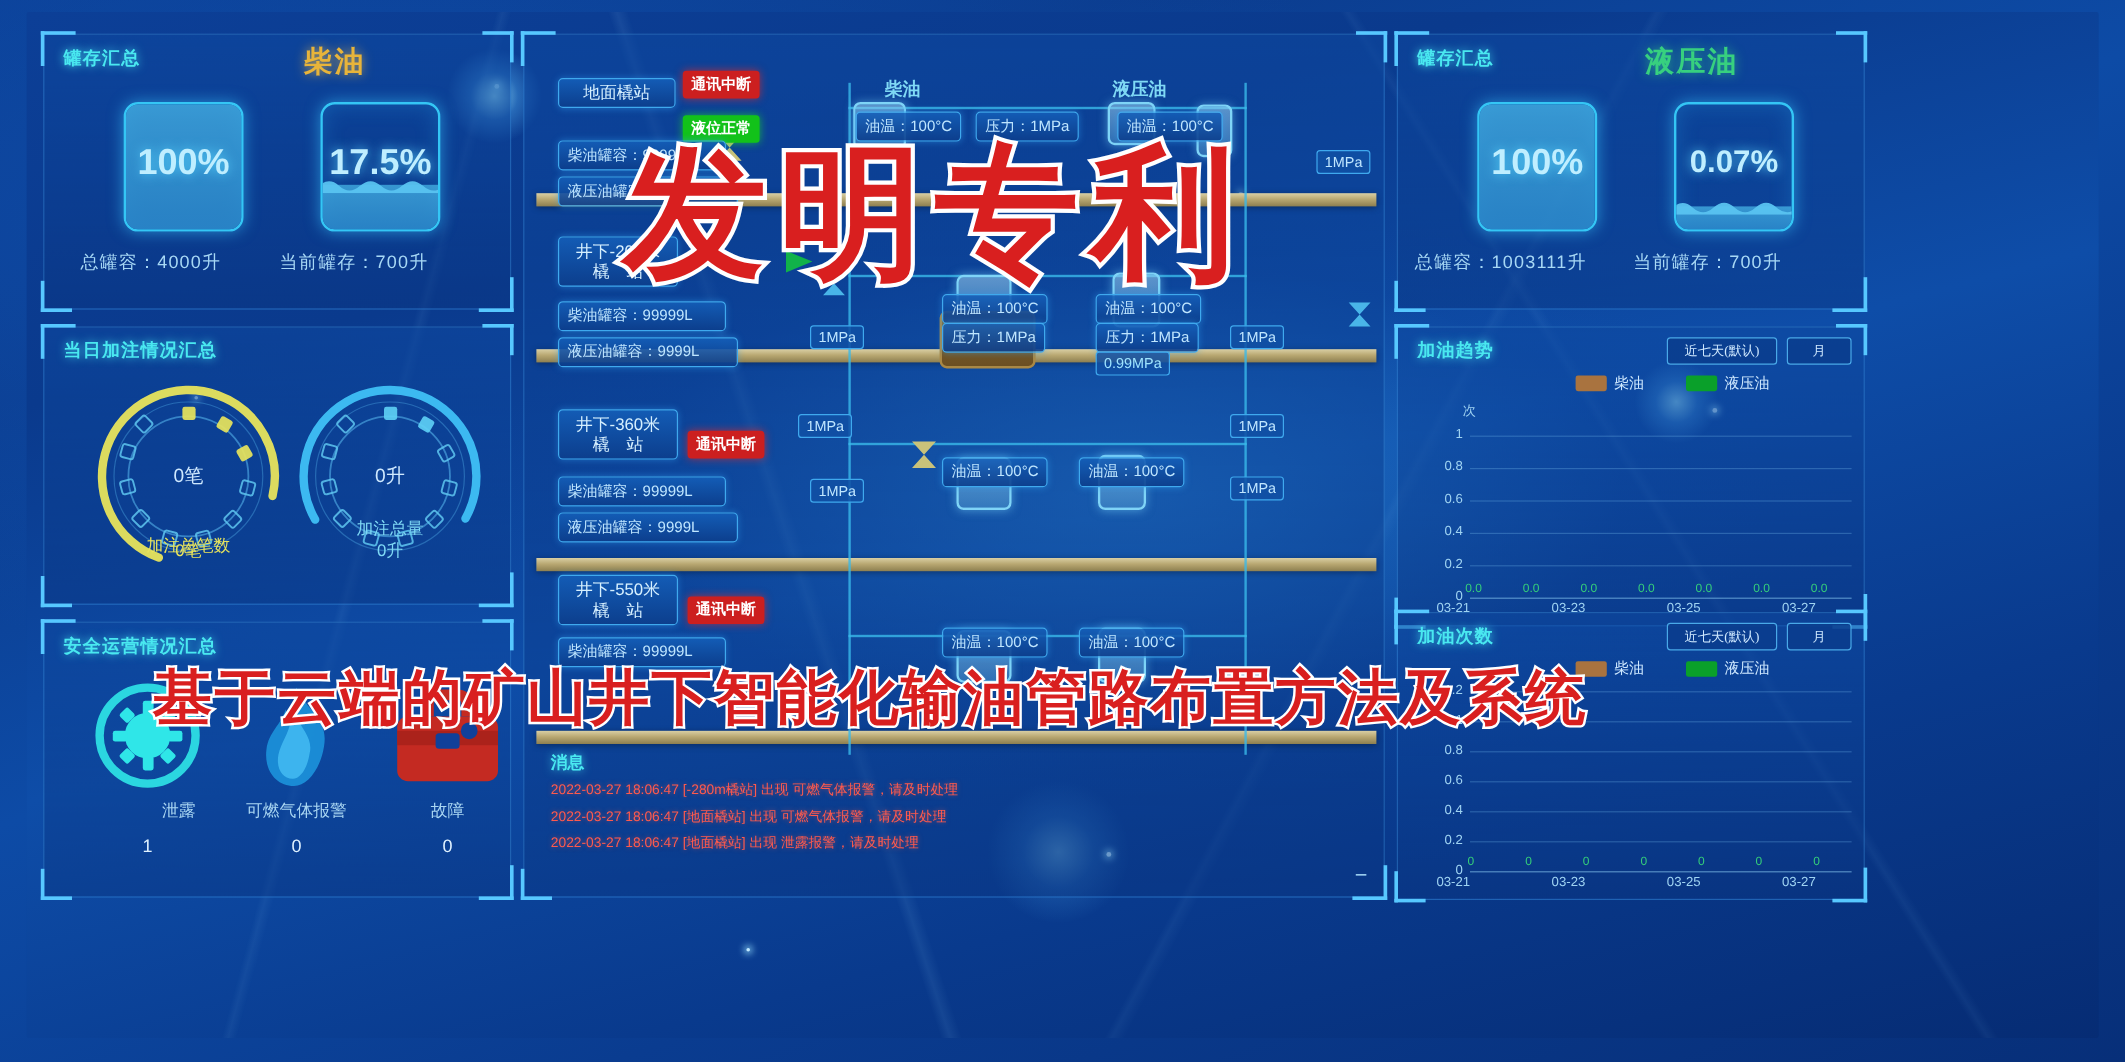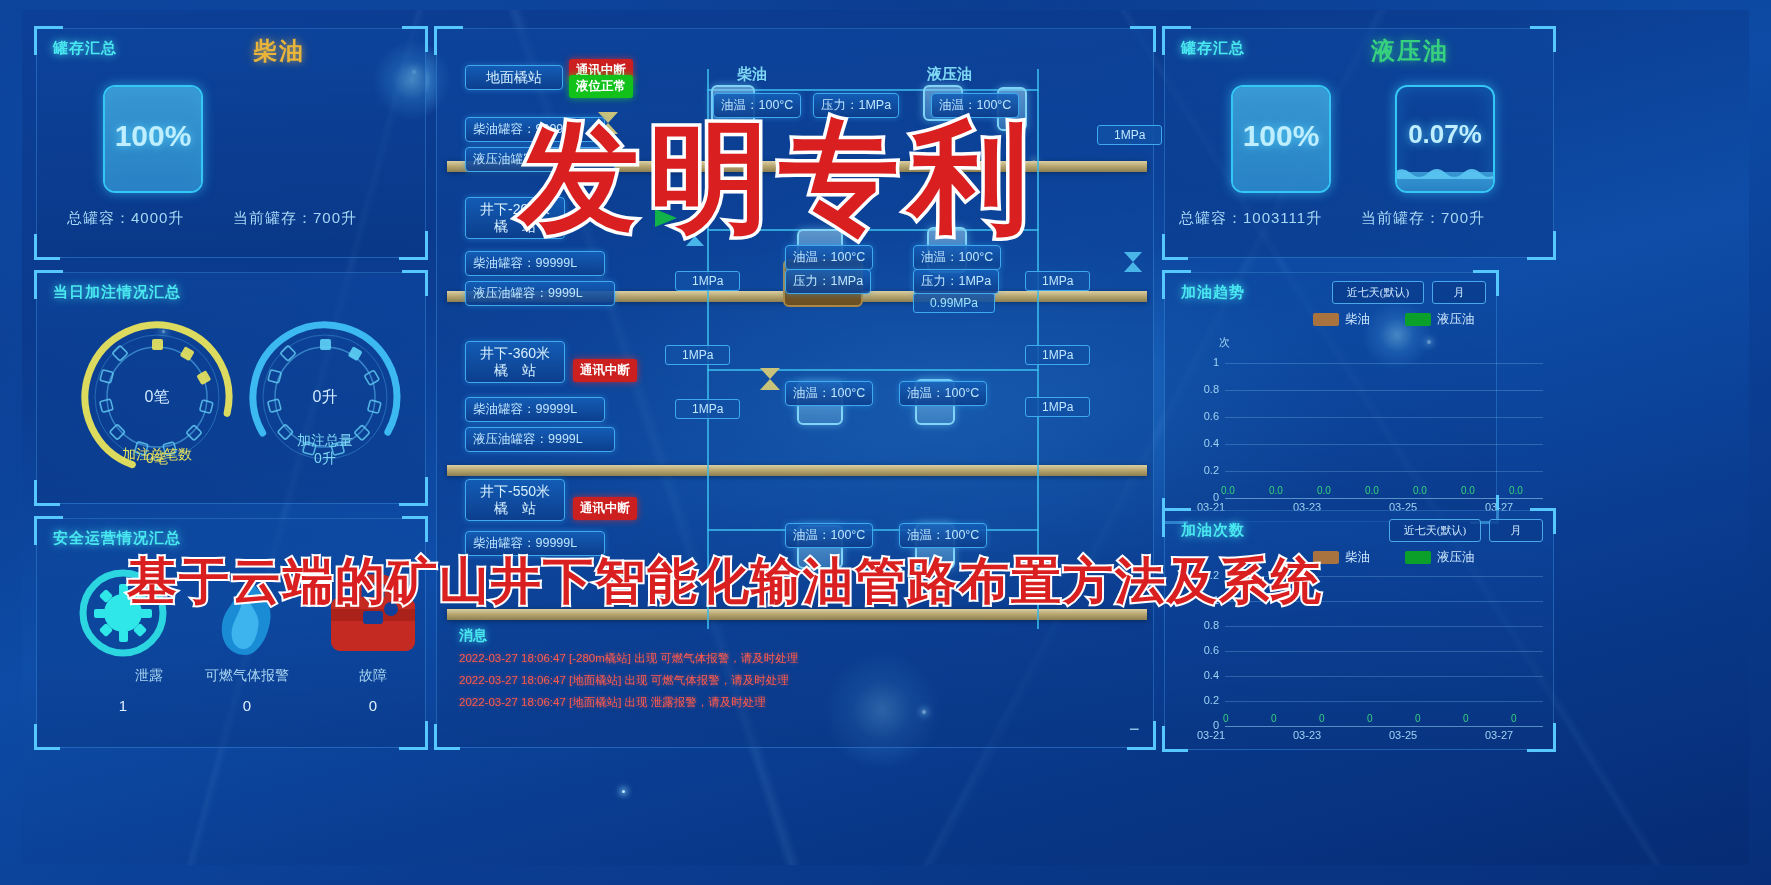--- a/index.html
+++ b/index.html
@@ -80,21 +80,21 @@
   .tag { position:absolute; border:1px solid #3fa9ee; border-radius:4px;
     background:linear-gradient(180deg, rgba(20,95,185,.88), rgba(12,62,140,.90));
     color:#bfe6ff; font-size:12.5px; padding:3px 7px; white-space:nowrap;
     box-shadow:0 0 6px rgba(50,160,240,.45); }
   .tag.big { font-size:14px; font-weight:normal; color:#d6f0ff; text-align:center; line-height:17px;}
   .badge { position:absolute; border-radius:3px; color:#fff; font-size:12.5px;
     font-weight:bold; padding:3px 7px; white-space:nowrap; text-align:center;}
   .badge.red { background:#cc1f1f; box-shadow:0 0 7px rgba(230,40,40,.7); }
   .badge.green { background:#12c21a; box-shadow:0 0 7px rgba(30,220,40,.7); }
   .mpa { position:absolute; border:1px solid #3fa9ee; border-radius:3px;
-    background:rgba(16,80,165,.85); color:#bfe6ff; font-size:12px; padding:2px 16px; white-space:nowrap;}
+    background:rgba(16,80,165,.85); color:#bfe6ff; font-size:12px; padding:2px 6px; white-space:nowrap;}
   .pipe { position:absolute; height:11px;
     background:linear-gradient(180deg,#d9cfa4 0%, #b9a872 45%, #8d7f50 100%);
     box-shadow:0 1px 5px rgba(0,0,0,.35); }
   .vline { position:absolute; background:#39b9ea; opacity:.8; width:2px; }
   .hline { position:absolute; background:#39b9ea; opacity:.8; height:2px; }
   .tank3d { position:absolute; border:2px solid #7fd4f7; border-radius:6px;
     background:linear-gradient(180deg, rgba(160,215,245,.55), rgba(90,165,215,.45));
     box-shadow:0 0 8px rgba(120,210,250,.5); }
   .brown-tank { position:absolute; border-radius:6px;
     background:linear-gradient(180deg,#8c6a32,#6b4f22); border:2px solid #a98845; }
@@ -148,20 +148,28 @@
         <span class="corner-bl"></span>
     <div class="ptitle">罐存汇总</div>
     <div class="pcat" style="right:120px;color:#e8b43a;text-shadow:0 0 9px rgba(235,185,70,.75);">柴油</div>
 
     <div class="tankbox" style="left:66px;top:56px;width:100px;height:108px;">
       <div class="tankfill" style="height:100%;"></div>
       <div class="tankpct" style="top:32px;">100%</div>
     </div>
     <div class="tankcap" style="left:30px;top:180px;">总罐容：4000升</div>
 
+    <div class="tankbox" style="left:230px;top:56px;width:100px;height:108px;">
+      <div class="tankfill" style="height:36%;">
+        <svg class="wave" style="top:-7px;" viewBox="0 0 120 16" preserveAspectRatio="none">
+          <path d="M0,10 Q10,0 20,9 T40,9 T60,9 T80,9 T100,9 T120,9 L120,16 L0,16 Z" fill="rgba(90,195,240,.95)"></path>
+        </svg>
+      </div>
+      <div class="tankpct" style="top:32px;">17.5%</div>
+    </div>
     <div class="tankcap" style="left:196px;top:180px;">当前罐存：700升</div>
   </div>
 
   <div class="panel" style="left:14px;top:262px;width:390px;height:232px;">
     <span class="corner-tr"></span>
         <span class="corner-bl"></span>
     <div class="ptitle">当日加注情况汇总</div>
 
     <div class="gauge" style="left:40px;top:44px;width:160px;height:160px;">
       <svg width="160" height="160" viewBox="0 0 160 160">
@@ -303,21 +311,21 @@
     </svg>
     <svg style="position:absolute;left:686px;top:222px;" width="20" height="22" viewBox="0 0 22 24">
       <path d="M1,1 L21,1 L11,12 Z M1,23 L21,23 L11,12 Z" fill="#49b5e8"></path>
     </svg>
     <svg style="position:absolute;left:216px;top:178px;" width="26" height="22" viewBox="0 0 26 22">
       <path d="M2,2 L24,11 L2,20 Z" fill="#11b24a"></path>
     </svg>
 
     <div class="tag big" style="left:28px;top:36px;width:98px;">地面橇站</div>
     <div class="badge red" style="left:132px;top:30px;">通讯中断</div>
-    <div class="badge green" style="left:132px;top:46px;">液位正常</div>
+    <div class="badge green" style="left:132px;top:67px;">液位正常</div>
     <div class="tag" style="left:28px;top:88px;width:140px;">柴油罐容：99999L</div>
     <div class="tag" style="left:28px;top:118px;width:150px;">液压油罐容：9999L</div>
 
     <div class="tag big" style="left:28px;top:168px;width:100px;white-space:pre-line;">井下-200米
 橇　站</div>
     <div class="tag" style="left:28px;top:222px;width:140px;">柴油罐容：99999L</div>
     <div class="tag" style="left:28px;top:252px;width:150px;">液压油罐容：9999L</div>
 
     <div class="tag big" style="left:28px;top:312px;width:100px;white-space:pre-line;">井下-360米
 橇　站</div>
@@ -376,21 +384,21 @@
       <div class="tankfill" style="height:18%;">
         <svg class="wave" style="top:-7px;" viewBox="0 0 120 16" preserveAspectRatio="none">
           <path d="M0,10 Q10,0 20,9 T40,9 T60,9 T80,9 T100,9 T120,9 L120,16 L0,16 Z" fill="rgba(90,195,240,.95)"></path>
         </svg>
       </div>
       <div class="tankpct" style="top:32px;font-size:26px;">0.07%</div>
     </div>
     <div class="tankcap" style="left:196px;top:180px;">当前罐存：700升</div>
   </div>
 
-  <div class="panel" style="left:1142px;top:262px;width:333px;height:250px;">
+  <div class="panel" style="left:1142px;top:262px;width:390px;height:250px;">
     <span class="corner-tr"></span>
         <span class="corner-bl"></span>
     <div class="ptitle">加油趋势</div>
 
     <div class="selbtn" style="right:72px;top:8px;width:92px;">近七天(默认)</div>
     <div class="selbtn" style="right:10px;top:8px;width:54px;">月</div>
 
     <div class="legitem" style="left:148px;top:38px;">
       <span class="legsw" style="background:#a9733f;"></span>
       <span>柴油</span>

